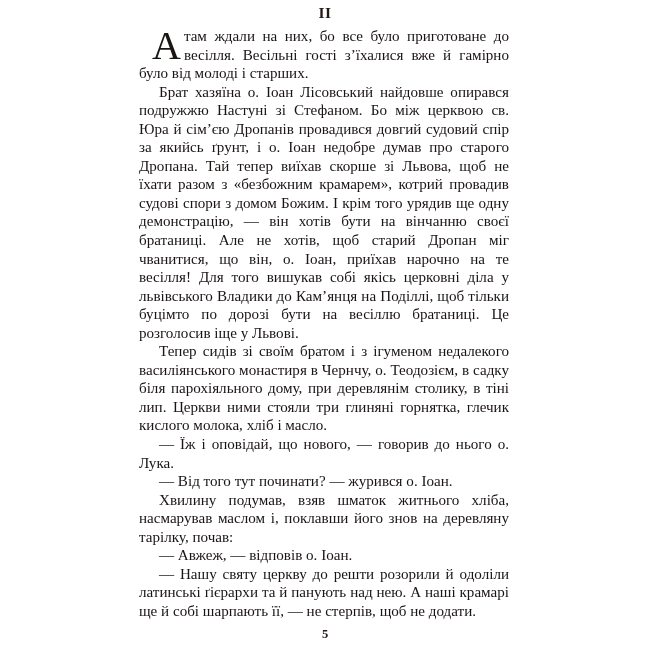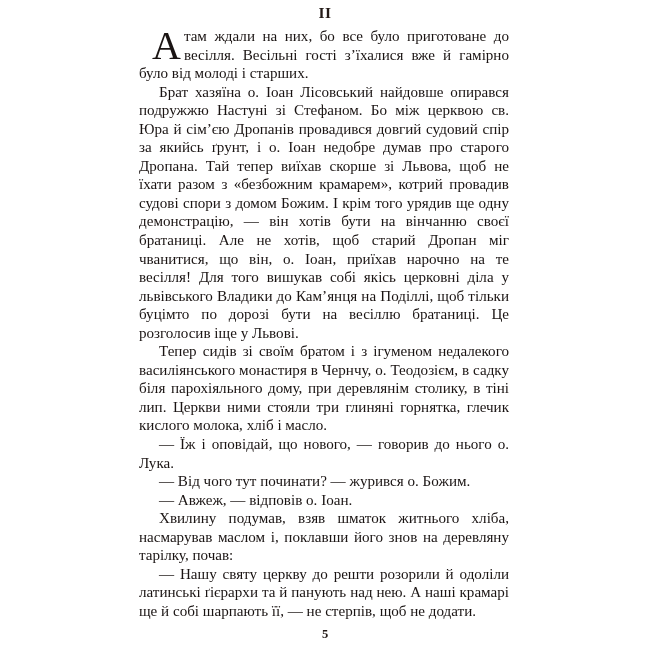--- a/index.html
+++ b/index.html
@@ -102,26 +102,26 @@
   <div class="text-column">
 
     <p class="para first"><span class="dropcap">А</span><span> там ждали на них, бо все було приготоване до весілля. Весільні гості з’їхалися вже й гамірно було від молоді і старших.</span></p>
 
     <p class="para"><span>Брат хазяїна о. Іоан Лісовський найдовше опирався подружжю Настуні зі Стефаном. Бо між церквою св. Юра й сім’єю Дропанів провадився довгий судовий спір за якийсь ґрунт, і о. Іоан недобре думав про старого Дропана. Тай тепер виїхав скорше зі Львова, щоб не їхати разом з «безбожним крамарем», котрий провадив судові спори з домом Божим. І крім того урядив ще одну демонстрацію, — він хотів бути на вінчанню своєї братаниці. Але не хотів, щоб старий Дропан міг чванитися, що він, о. Іоан, приїхав нарочно на те весілля! Для того вишукав собі якісь церковні діла у львівського Владики до Кам’янця на Поділлі, щоб тільки буцімто по дорозі бути на весіллю братаниці. Це розголосив іще у Львові.</span></p>
 
     <p class="para"><span>Тепер сидів зі своїм братом і з ігуменом недалекого василіянського монастиря в Чернчу, о. Теодозієм, в садку біля парохіяльного дому, при деревлянім столику, в тіні лип. Церкви ними стояли три глиняні горнятка, глечик кислого молока, хліб і масло.</span></p>
 
     <p class="para dialogue"><span>— Їж і оповідай, що нового, — говорив до нього о. Лука.</span></p>
 
-    <p class="para dialogue"><span>— Від чого тут починати? — журився о. Божим.</span></p>
+    <p class="para dialogue"><span>— Від того тут починати? — журився о. Іоан.</span></p>
 
 
+    <p class="para"><span>Хвилину подумав, взяв шматок житнього хліба, насмарував маслом і, поклавши його знов на деревляну тарілку, почав:</span></p>
+
     <p class="para dialogue"><span>— Авжеж, — відповів о. Іоан.</span></p>
-
-    <p class="para"><span>Хвилину подумав, взяв шматок житнього хліба, насмарував маслом і, поклавши його знов на деревляну тарілку, почав:</span></p>
 
     <p class="para dialogue"><span>— Нашу святу церкву до решти розорили й одоліли латинські ґієрархи та й панують над нею. А наші крамарі ще й собі шарпають її, — не стерпів, щоб не додати.</span></p>
 
   </div>
 
   <div class="folio">5</div>
 
 </div>
 
 </body></html>

